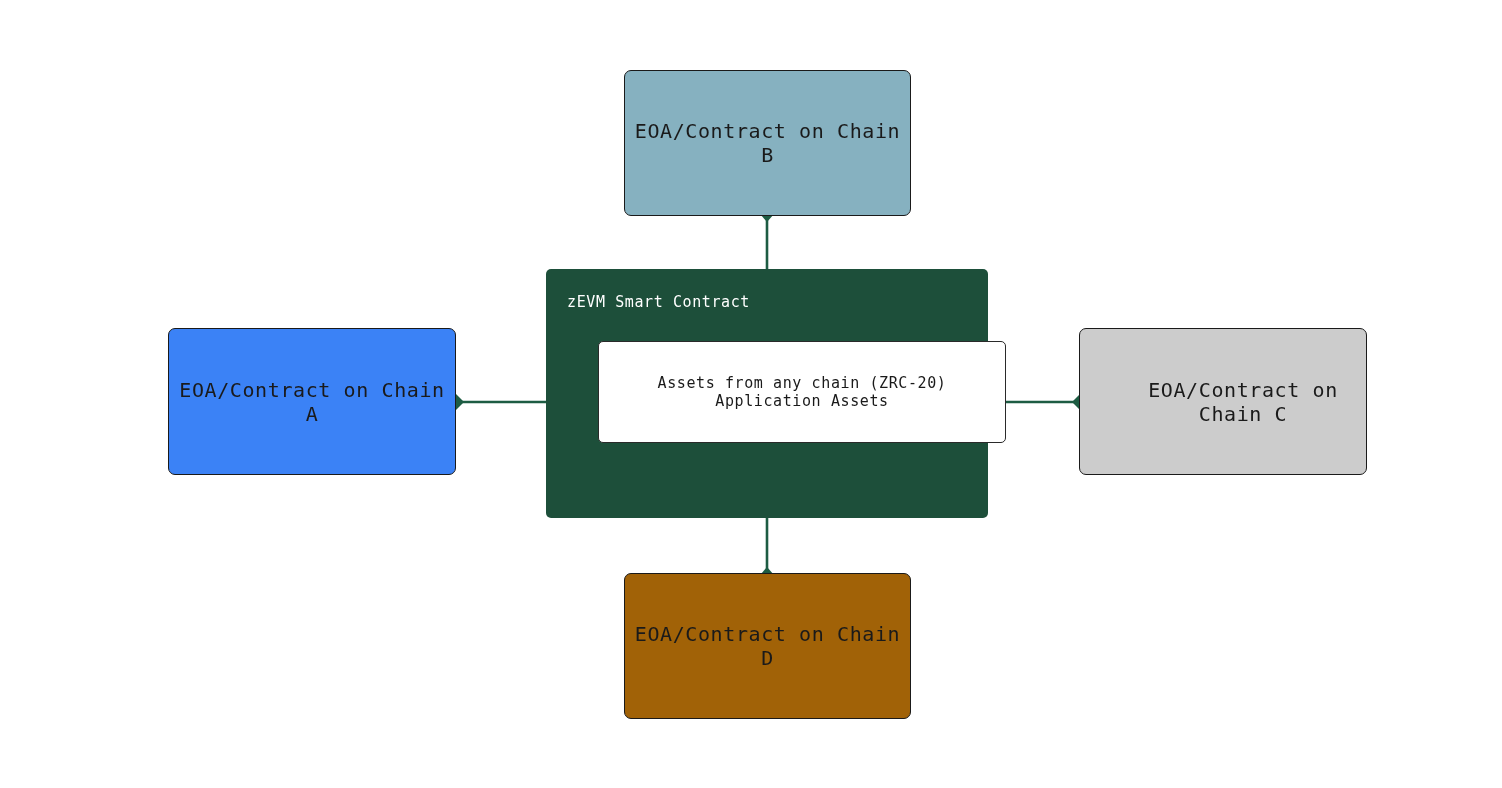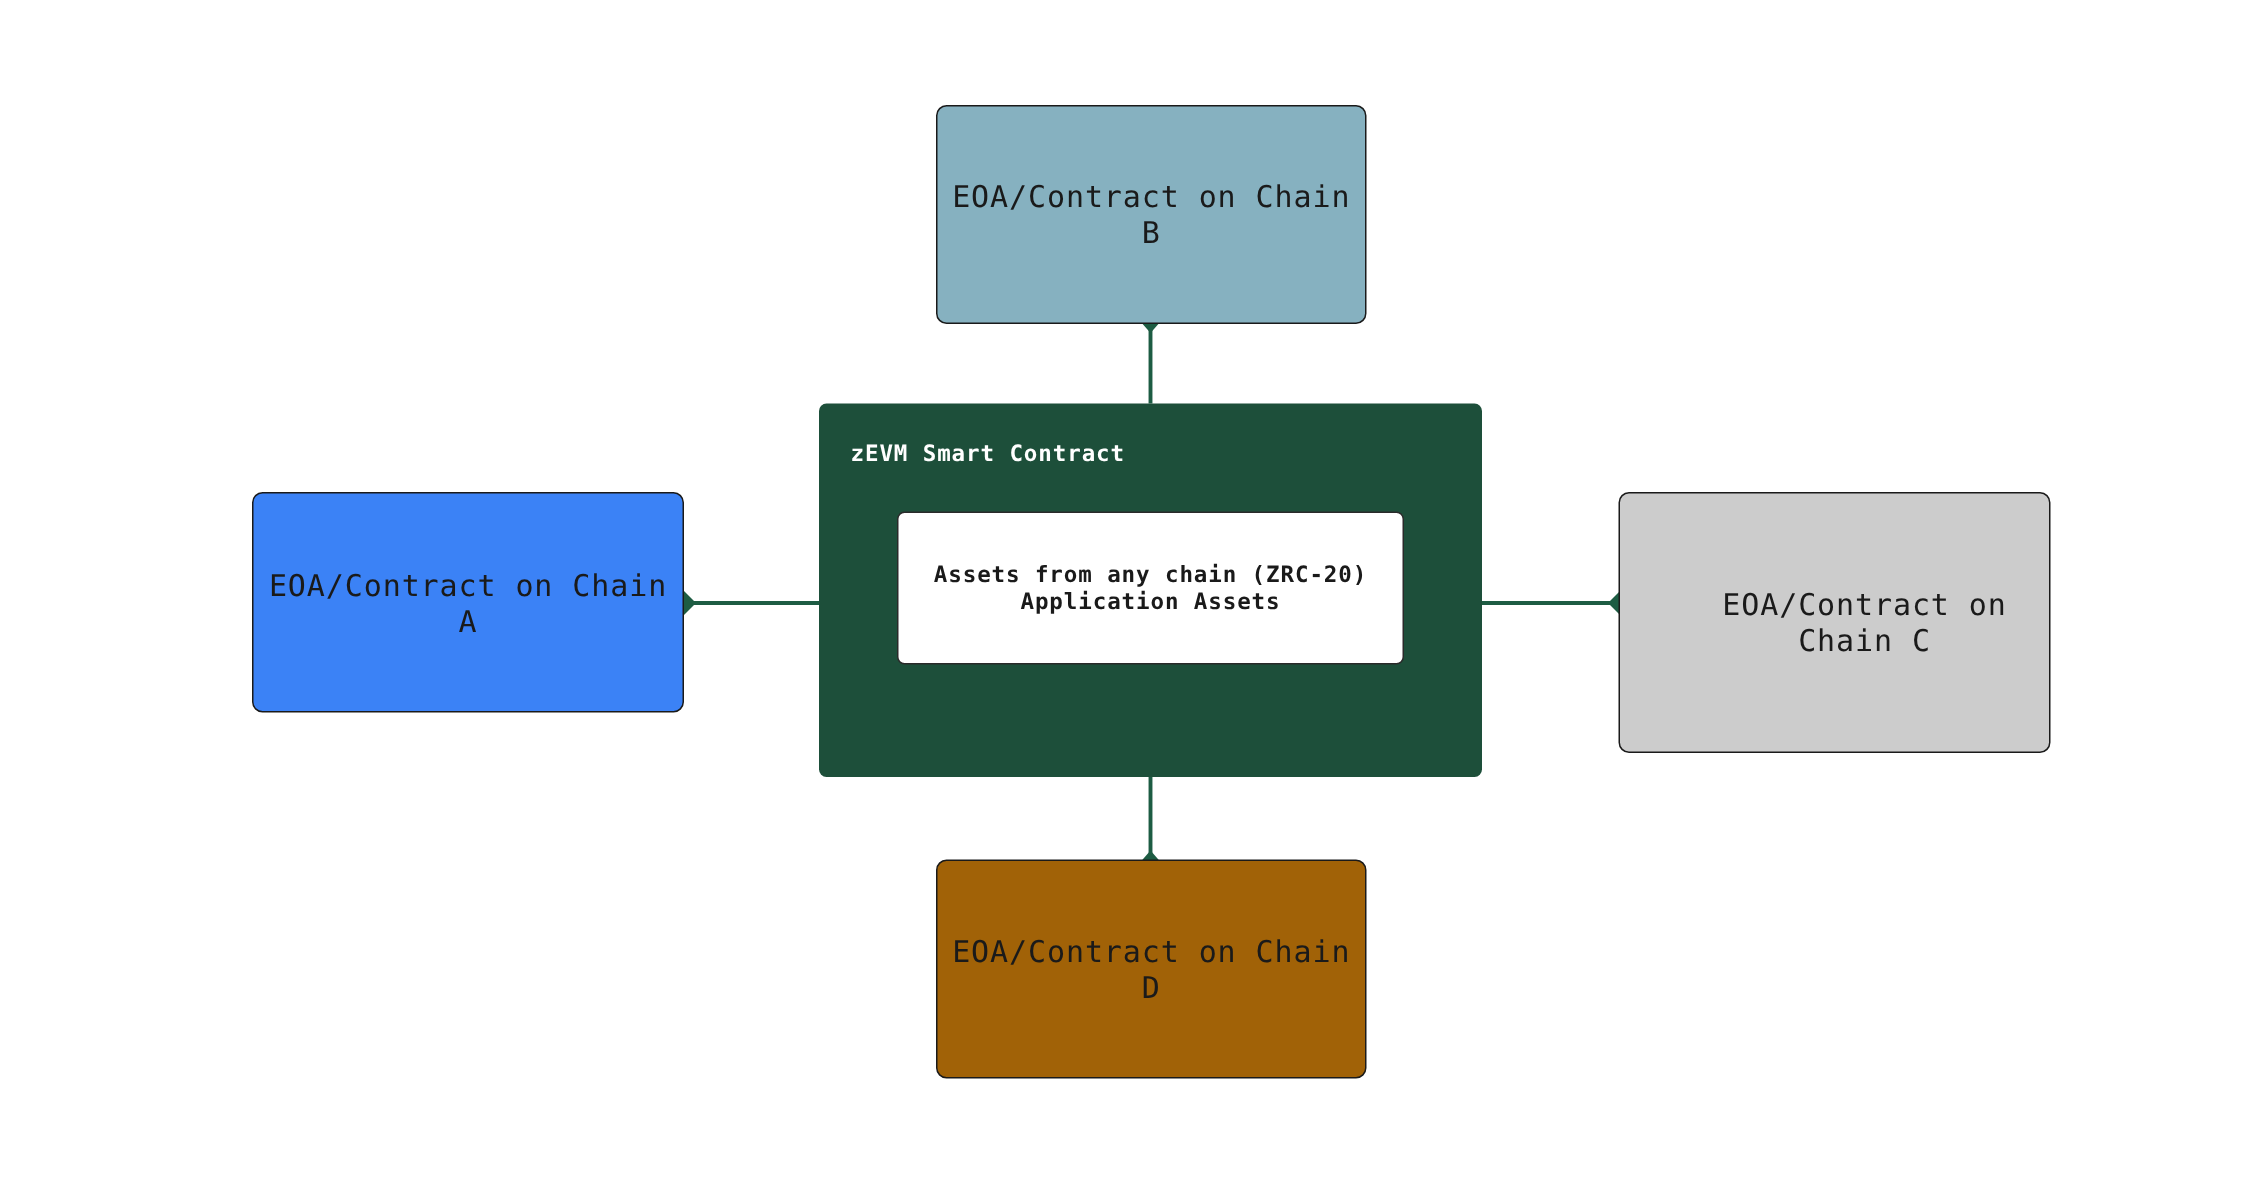--- a/index.html
+++ b/index.html
@@ -38,54 +38,53 @@
     width: 287px; height: 146px;
     background: #86b1c0;
   }
   #node-chain-a {
     left: 168px;  top: 328px;
     width: 288px; height: 147px;
     background: #3b82f6;
   }
   #node-chain-c {
     left: 1079px; top: 328px;
-    width: 288px; height: 174px;
+    width: 288px; height: 147px;
     background: #cccccc;
     padding-left: 40px;
   }
   #node-chain-d {
     left: 624px;  top: 573px;
     width: 287px; height: 146px;
     background: #a16207;
   }
   
   #node-zevm {
     position: absolute;
     box-sizing: border-box;
     left: 546px; top: 269px;
     width: 442px; height: 249px;
     background: #1d4f3a;
     border-radius: 5px;
-    font-weight: bold;
   }
   #zevm-title {
     position: absolute;
     left: 21px;
     top: 24px;
     font-family: "DejaVu Sans Mono", "Liberation Mono", monospace;
     font-size: 15px;
     letter-spacing: 0.6px;
     color: #ffffff;
   }
   #inner-panel {
     position: absolute;
     box-sizing: border-box;
     left: 52px;
     top: 72px;
-    width: 338px;
+    width: 408px;
     height: 102px;
     background: #ffffff;
     border: 1.4px solid #2a2a2a;
     border-radius: 5px;
     display: flex;
     flex-direction: column;
     align-items: center;
     justify-content: center;
     gap: 0;
   }

